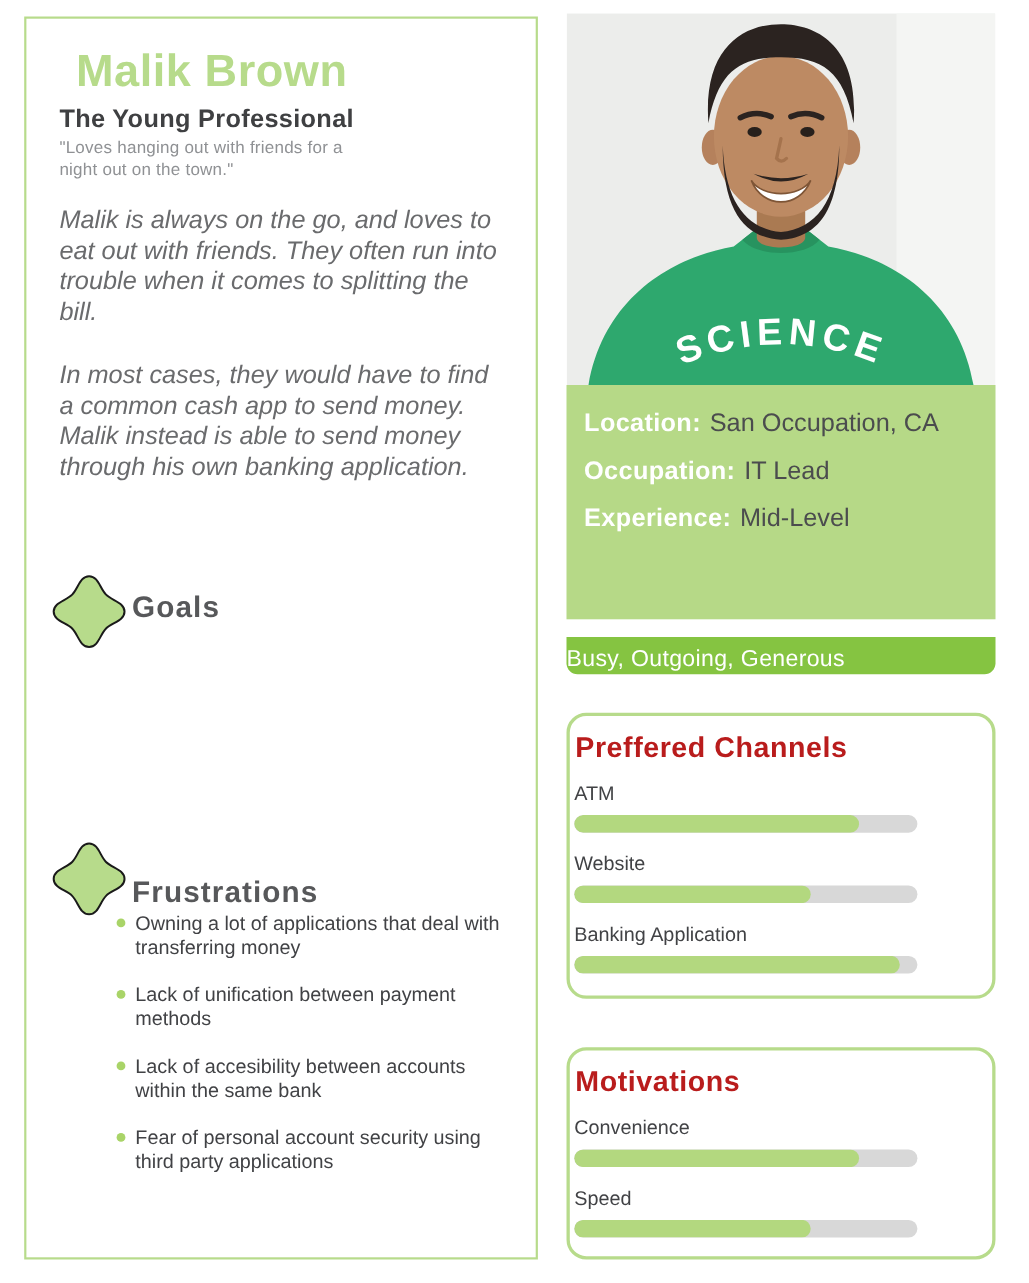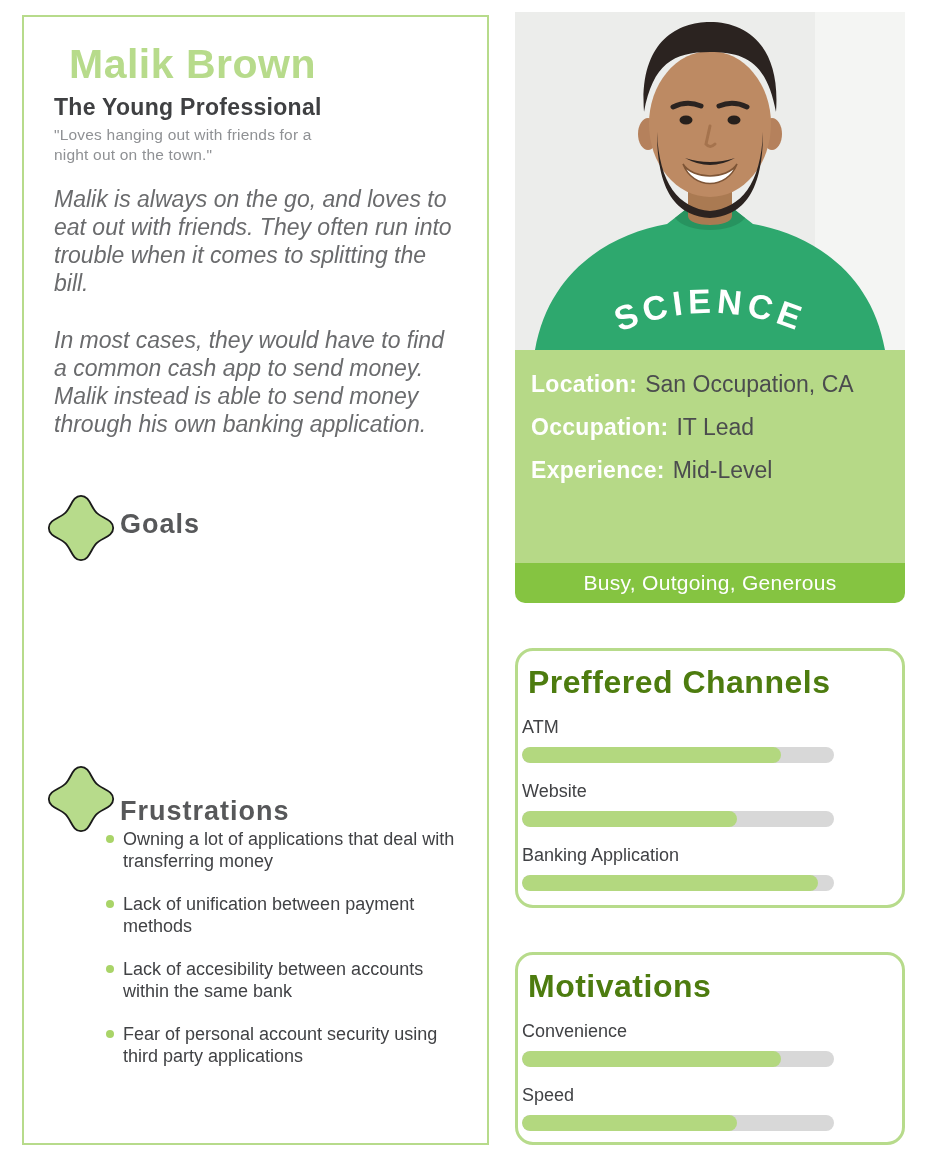--- a/index.html
+++ b/index.html
@@ -12,21 +12,21 @@
   .persona-name{position:absolute;left:45px;top:24px;margin:0;font-size:41px;font-weight:bold;
     color:var(--accent);letter-spacing:.5px;}
   .persona-archetype{position:absolute;left:30px;top:77px;margin:0;font-size:23px;font-weight:bold;
     color:#3f4042;letter-spacing:.3px;}
   .persona-quote{position:absolute;left:30px;top:108px;margin:0;width:270px;font-size:15.5px;
     color:#8f9194;line-height:20px;letter-spacing:.2px;}
   .bio{position:absolute;left:30px;top:168px;width:408px;}
   .bio p{margin:0 0 29px 0;font-size:23px;color:#6a6b6d;line-height:28px;font-style:italic;}
 
   .section{position:absolute;left:0;width:467px;}
-  .goals-section{top:472px;height:230px;}
+  .goals-section{top:500px;height:230px;}
   .frustrations-section{top:735px;height:390px;}
   .quatrefoil{position:absolute;left:22px;width:70px;height:74px;}
   .goals-section .quatrefoil{top:2px;}
   .frustrations-section .quatrefoil{top:10px;}
   .section h3{position:absolute;left:96px;margin:0;font-size:27px;font-weight:bold;
     color:#57585a;letter-spacing:1px;}
   .goals-section h3{top:20px;}
   .frustrations-section h3{top:44px;}
   .bullet-list{position:absolute;left:82px;margin:0;padding:0;list-style:none;}
   .goals-section .bullet-list{top:78px;}
@@ -38,29 +38,29 @@
   .bullet-list li .dot{position:absolute;left:0;top:7px;width:8px;height:8px;border-radius:50%;
     background:var(--bullet);}
 
   
   .photo{position:absolute;left:515px;top:12px;width:390px;height:338px;overflow:hidden;}
   .info-box{position:absolute;left:515px;top:350px;width:390px;height:213px;
     background:var(--info-bg);padding:21px 16px 0 16px;}
   .info-row{margin-bottom:17px;font-size:23px;line-height:26px;}
   .info-row .label{font-weight:bold;color:#ffffff;margin-right:8px;letter-spacing:.3px;}
   .info-row .value{color:#4b4c4e;}
-  .traits-badge{position:absolute;left:515px;top:563px;width:390px;height:40px;
+  .traits-badge{position:absolute;left:515px;top:579px;width:390px;height:34px;
     background:var(--accent-dark);border-radius:0 0 10px 10px;color:#fff;font-size:21px;
-    text-align:center;line-height:40px;letter-spacing:.3px;}
+    line-height:40px;letter-spacing:.3px;}
 
   .stat-box{position:absolute;left:515px;width:390px;background:#fff;
     border:3px solid var(--accent);border-radius:18px;}
   .channels-box{top:648px;height:260px;}
   .motivations-box{top:952px;height:193px;}
-  .stat-box h3{margin:13px 0 16px 10px;font-size:32px;font-weight:bold;color:#4d7c0f;
+  .stat-box h3{margin:13px 0 16px 5px;font-size:26px;font-weight:bold;color:#b91c1c;
     letter-spacing:.5px;}
   .bar-group{margin:0 0 18px 4px;width:312px;}
   .bar-label{font-size:18px;color:#414245;margin-bottom:9px;}
   .bar-track{width:312px;height:16px;border-radius:8px;background:var(--bar-track);overflow:hidden;}
   .bar-fill{height:16px;border-radius:8px;background:var(--bar-fill);}
 </style>
 </head>
 <body>
 
 <div class="page">

